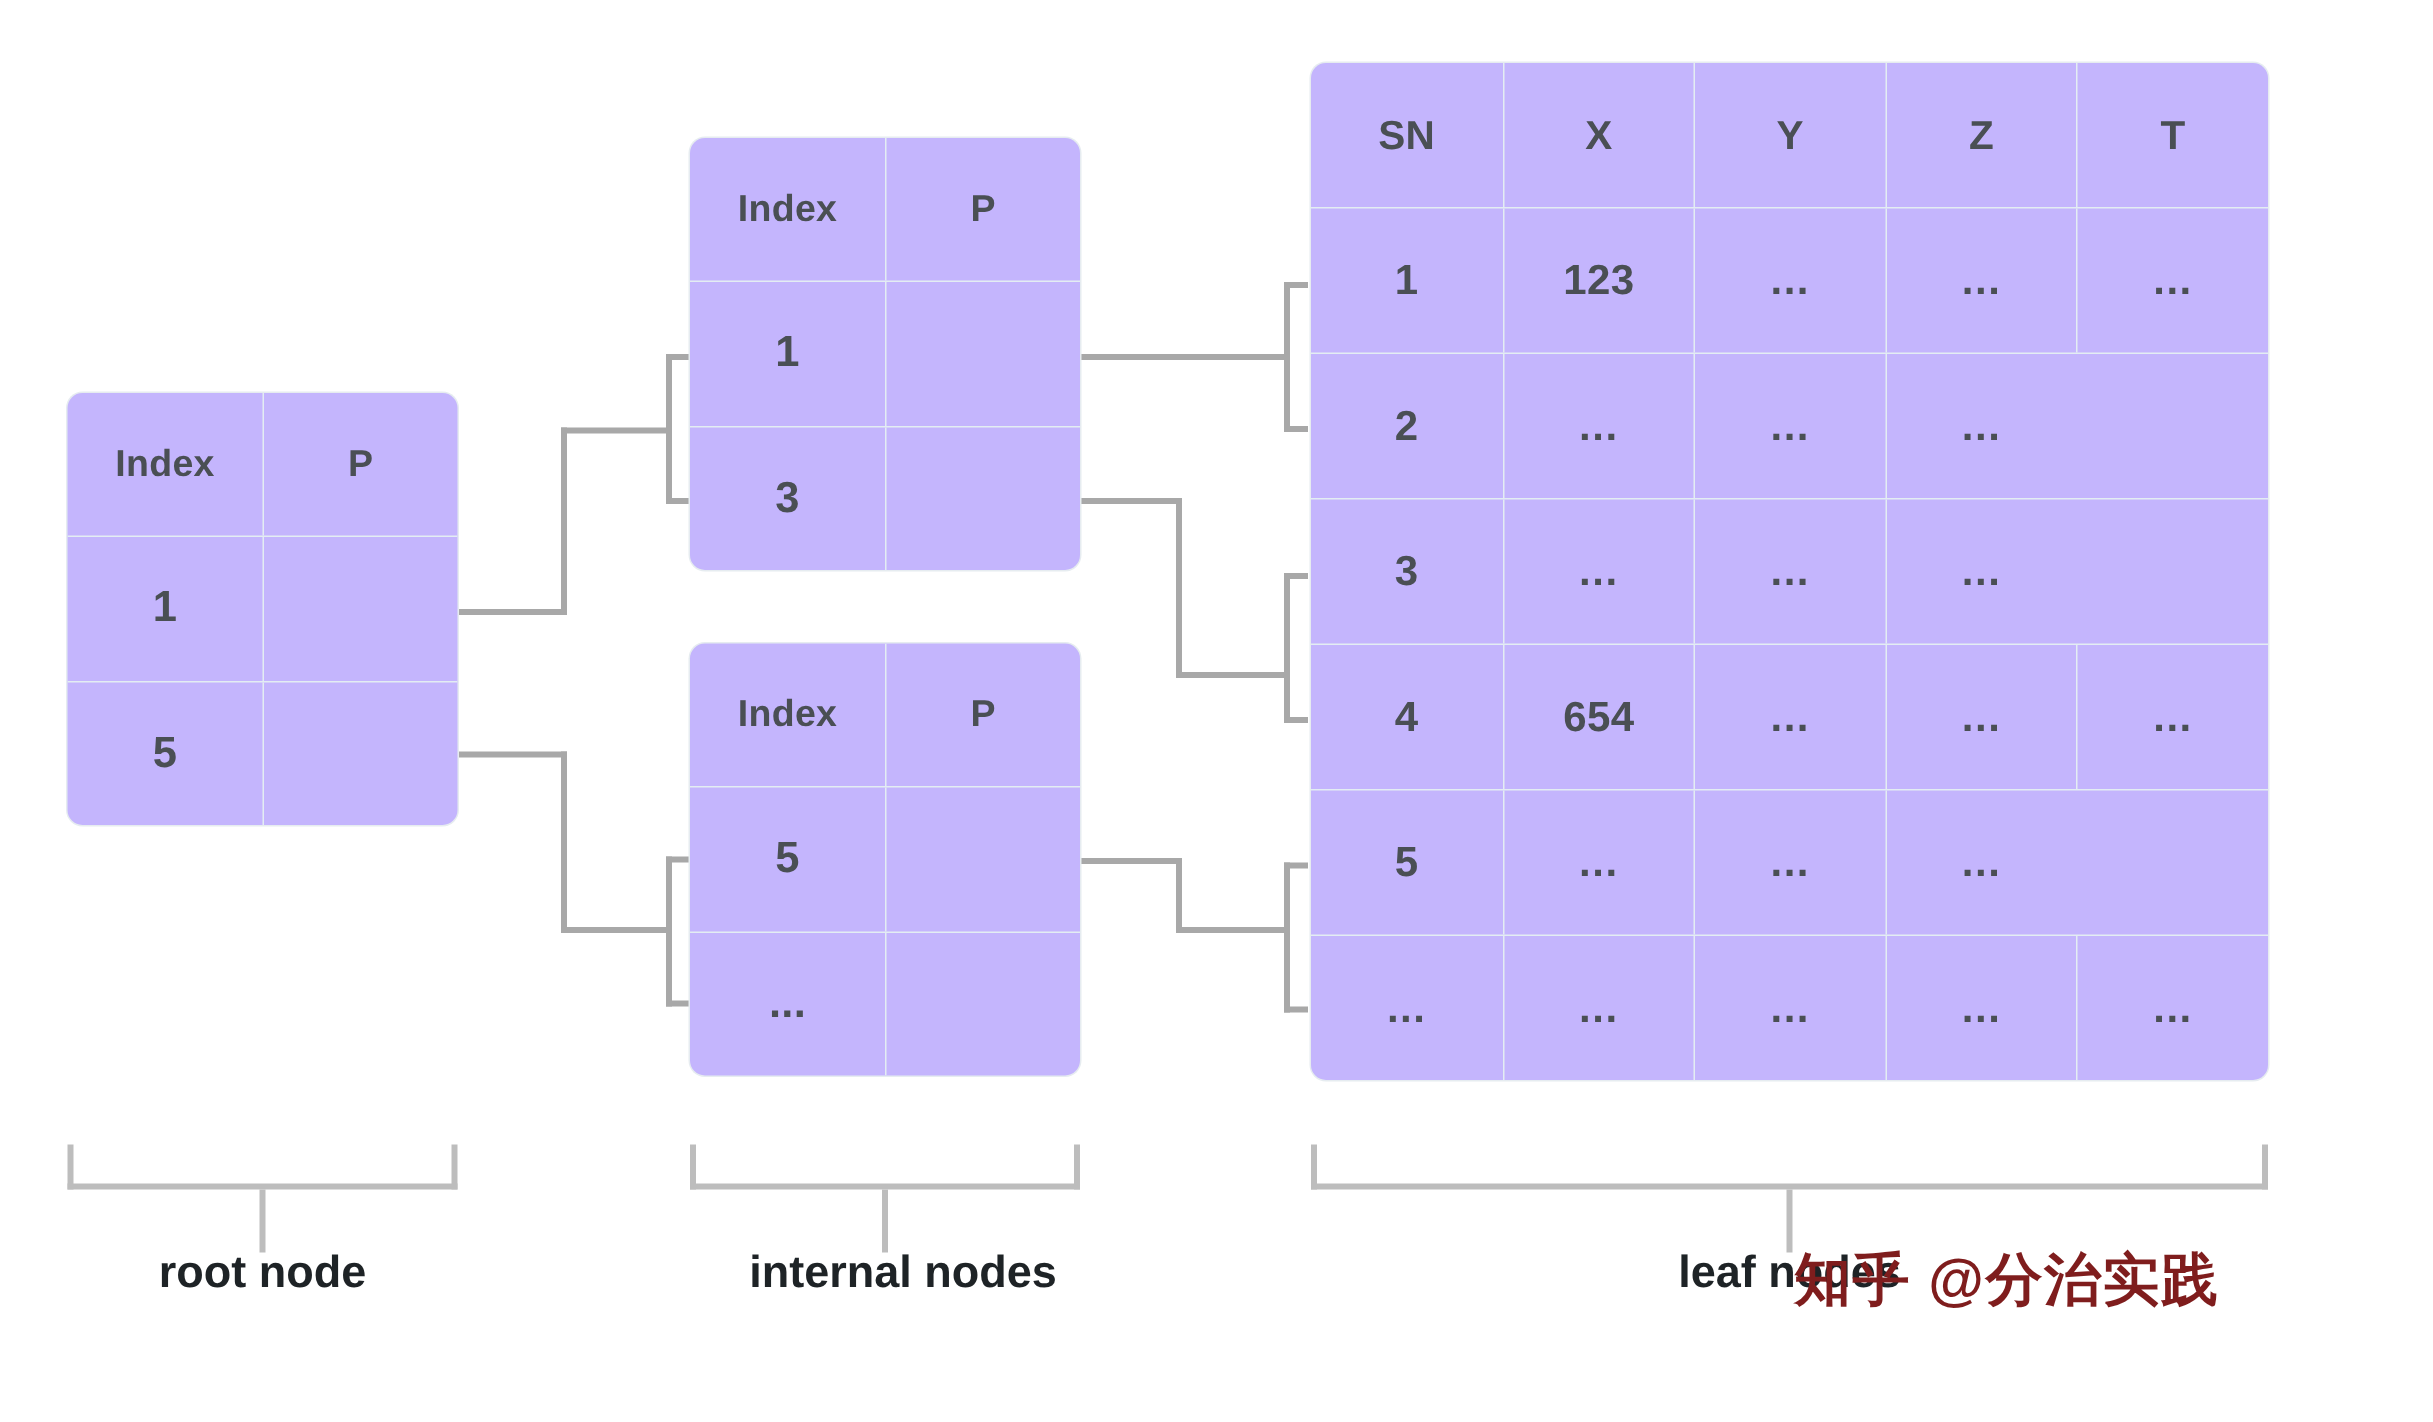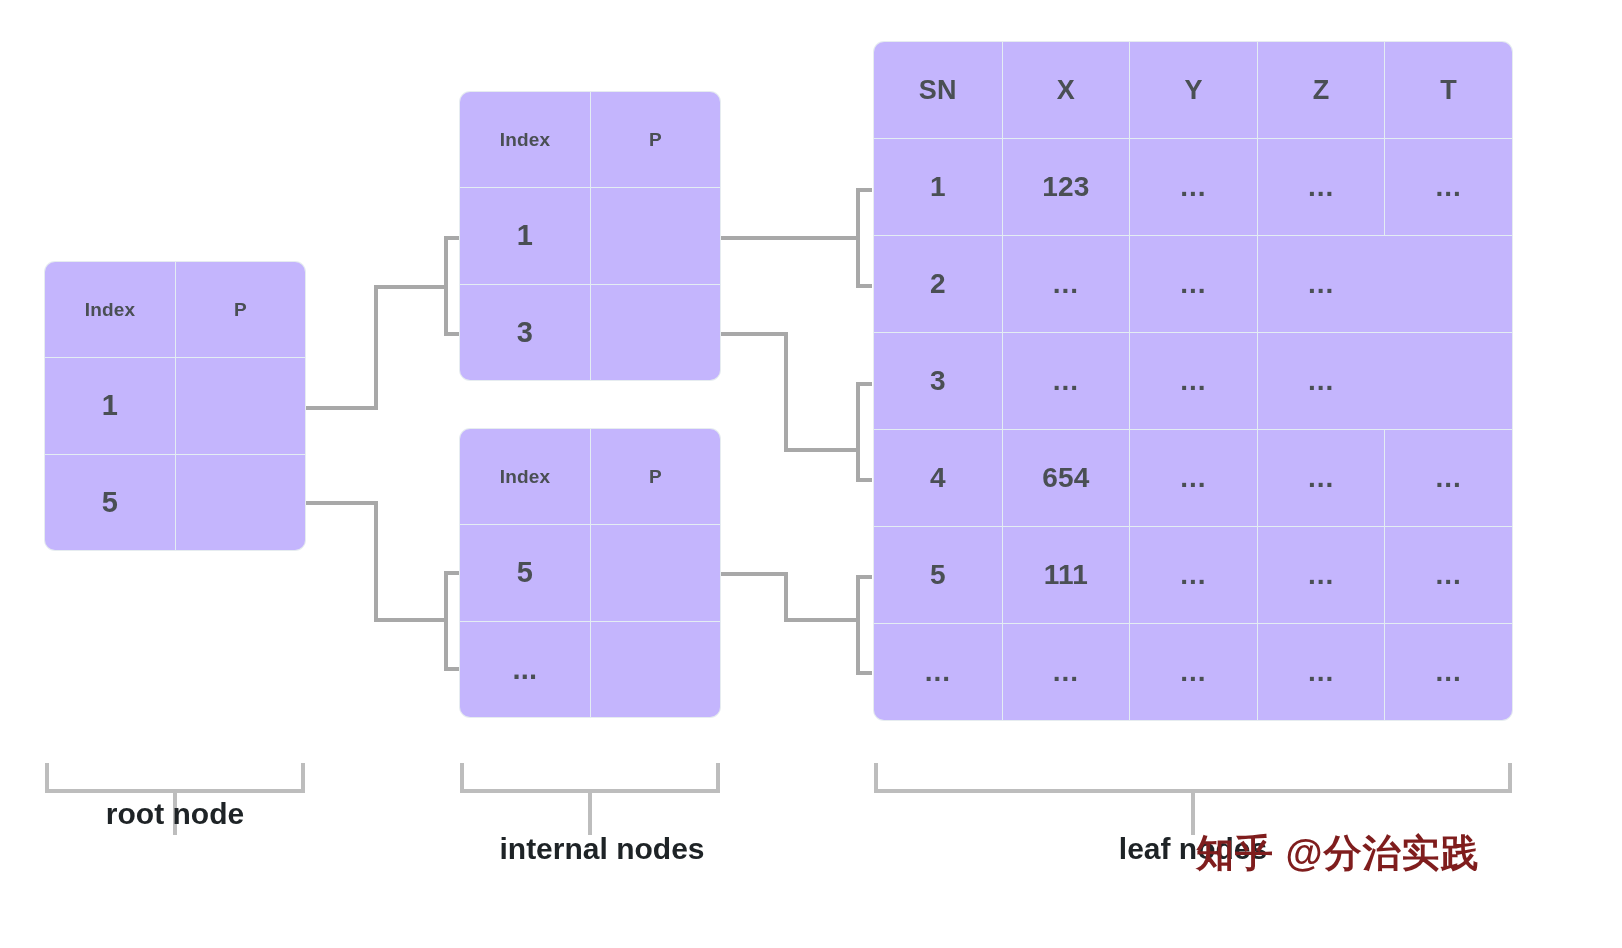--- a/index.html
+++ b/index.html
@@ -44,21 +44,21 @@
     color: #4a4f54;
     font-weight: bold;
     letter-spacing: .2px;
   }
   .node-cell + .node-cell {
     border-left: 1px solid #e3edf3;
   }
 
   
   .kv-node .node-cell { width: 50%; }
-  .kv-node .head .node-cell { font-size: 19px; }
+  .kv-node .head .node-cell { font-size: 25px; }
   .kv-node .body .node-cell { font-size: 29px; }
 
   
   .leaf-node .node-cell { width: 20%; font-size: 28px; }
   .leaf-node .head .node-cell { font-size: 27px; }
   .leaf-node .dots { font-size: 28px; letter-spacing: 1px; }
 
   
   .ln {
     position: absolute;
@@ -234,42 +234,41 @@
     <div class="node-row body">
       <div class="node-cell">4</div>
       <div class="node-cell">654</div>
       <div class="node-cell dots">...</div>
       <div class="node-cell dots">...</div>
       <div class="node-cell dots">...</div>
     </div>
 
     <div class="node-row body">
       <div class="node-cell">5</div>
-      <div class="node-cell">111</div>
       <div class="node-cell dots">...</div>
       <div class="node-cell dots">...</div>
       <div class="node-cell dots">...</div>
     </div>
 
     <div class="node-row body">
       <div class="node-cell dots">...</div>
       <div class="node-cell dots">...</div>
       <div class="node-cell dots">...</div>
       <div class="node-cell dots">...</div>
       <div class="node-cell dots">...</div>
     </div>
   </div>
 
   <div class="gbrace" style="left:45px; top:763px; width:260px; height:30px;">
     <div class="end l"></div>
     <div class="end r"></div>
     <div class="bar"></div>
     <div class="drop"></div>
   </div>
-  <div class="glabel" style="left:45px; top:797px; width:260px;">root node</div>
+  <div class="glabel" style="left:45px; top:832px; width:260px;">root node</div>
 
   <div class="gbrace" style="left:460px; top:763px; width:260px; height:30px;">
     <div class="end l"></div>
     <div class="end r"></div>
     <div class="bar"></div>
     <div class="drop"></div>
   </div>
   <div class="glabel" style="left:452px; top:832px; width:300px;">internal nodes</div>
 
   <div class="gbrace" style="left:874px; top:763px; width:638px; height:30px;">

